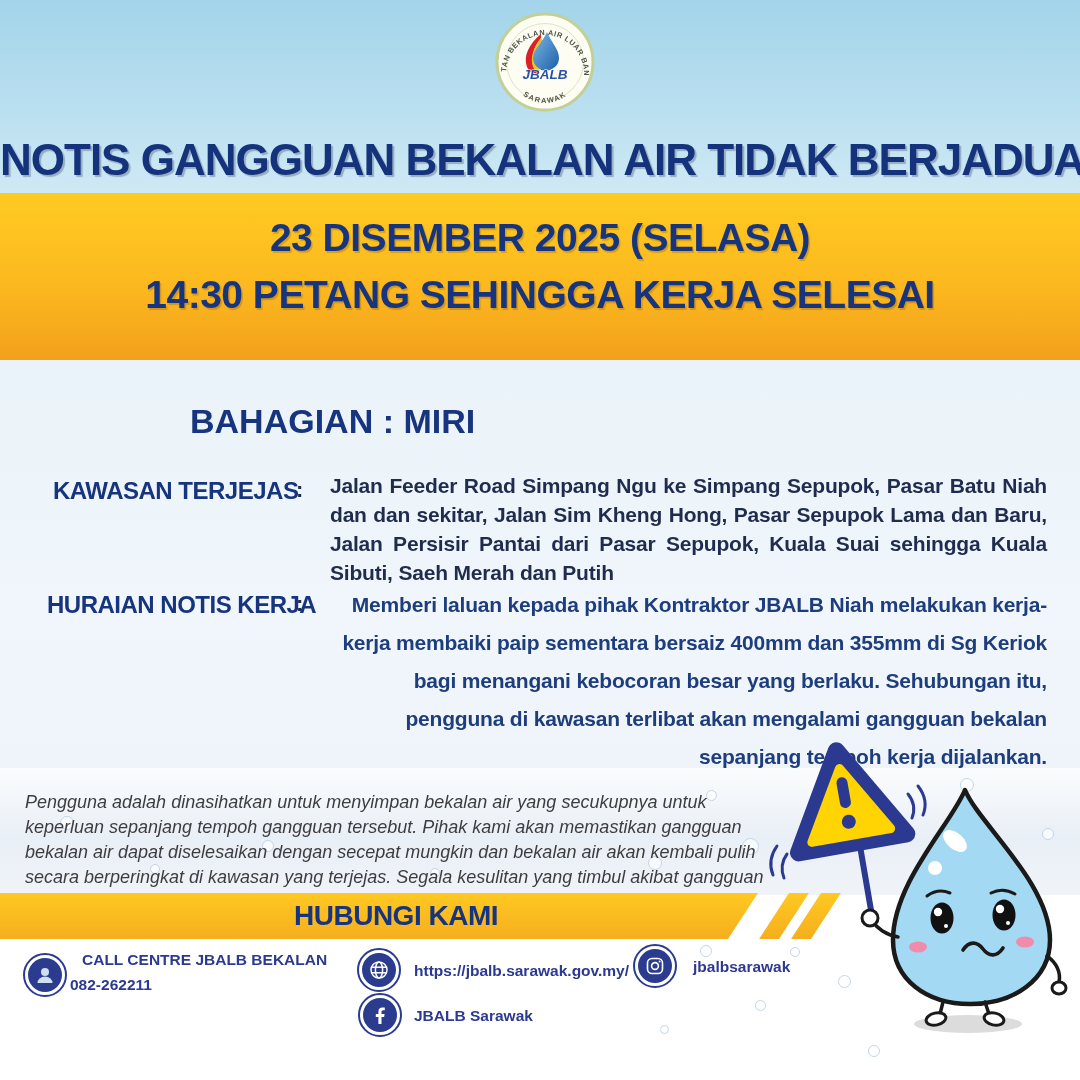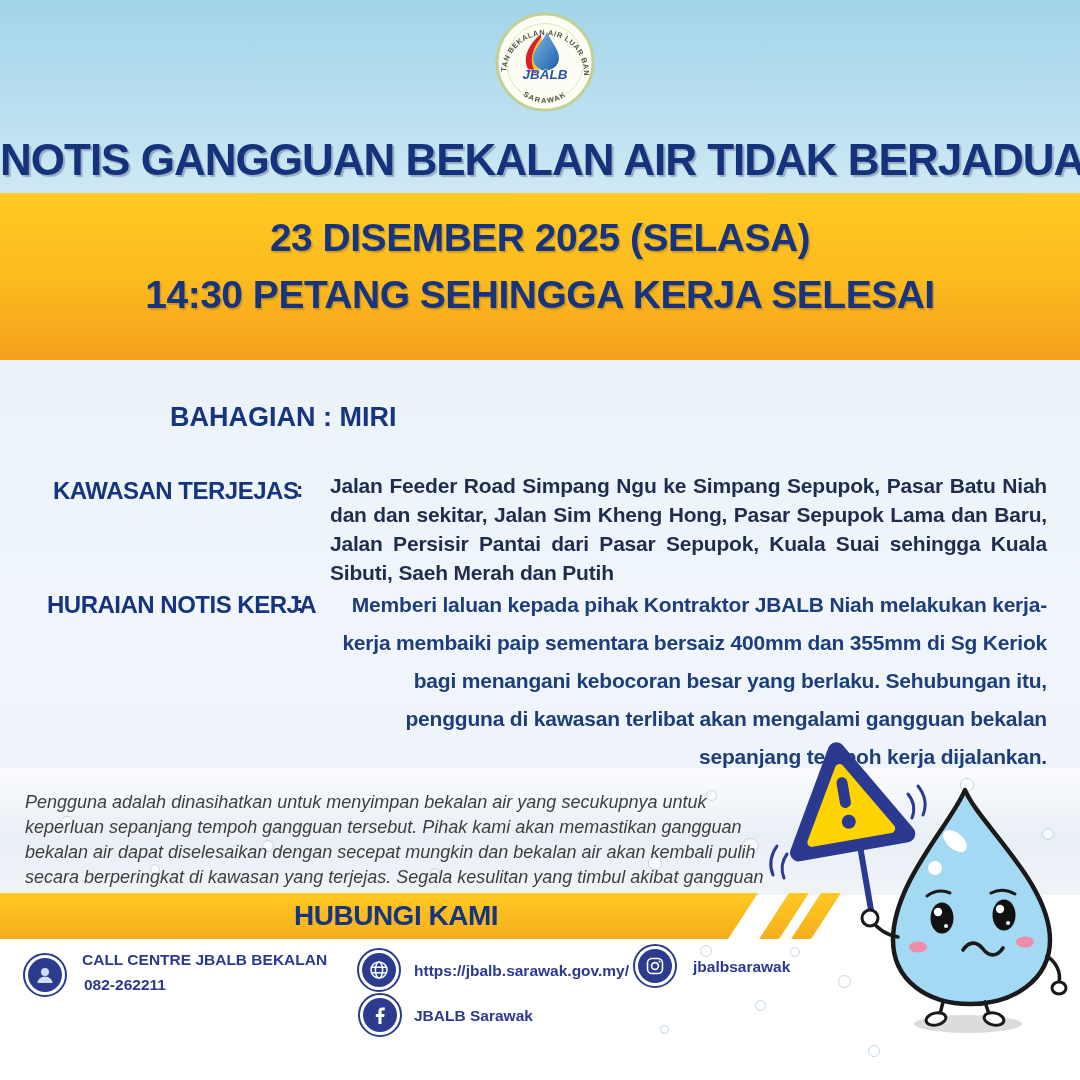--- a/index.html
+++ b/index.html
@@ -25,21 +25,21 @@
   .title{left:0;top:135px;width:1080px;text-align:center;
     font-size:44px;font-weight:bold;color:#15337c;letter-spacing:-1px;
     text-shadow:2px 2px 1px rgba(20,25,70,.28);white-space:nowrap;}
   
   .date-line{left:0;width:1080px;text-align:center;font-weight:bold;
     color:#17357e;font-size:39px;letter-spacing:-.5px;white-space:nowrap;
     text-shadow:1.5px 1.5px 1px rgba(90,60,0,.25);}
   .date-line.l1{top:216px;}
   .date-line.l2{top:273px;text-align:center;}
   
-  .region{font-size:27px;font-weight:bold;color:#17357e;white-space:nowrap;}
+  .region{font-size:34px;font-weight:bold;color:#17357e;white-space:nowrap;margin-left:20px;}
   
   .fld-label{font-size:24px;font-weight:bold;color:#17357e;letter-spacing:-.5px;white-space:nowrap;}
   .fld-colon{font-size:22px;font-weight:bold;color:#1f2c4d;}
   .kawasan-text{left:330px;top:471px;width:717px;font-size:21px;font-weight:bold;
     color:#1f2c4d;line-height:29px;text-align:justify;letter-spacing:-.2px;}
   .huraian-text{left:330px;top:586px;width:717px;font-size:21px;font-weight:bold;
     color:#1d3d7c;line-height:38px;text-align:right;letter-spacing:-.2px;}
   
   .advisory{left:25px;top:790px;width:758px;font-size:18px;font-style:italic;
     color:#3d3d40;line-height:25px;font-weight:500;}
@@ -143,21 +143,21 @@
 
   <div class="abs badge" style="left:23px;top:953px;">
     <div class="badge-inner">
       <svg width="20" height="20" viewBox="0 0 20 20">
         <circle cx="10" cy="7" r="4" fill="#cfe0f2"></circle>
         <path d="M2.5,18 a7.5,6.5 0 0 1 15,0 Z" fill="#cfe0f2"></path>
       </svg>
     </div>
   </div>
   <div class="abs c-label" style="left:82px;top:951px;">CALL CENTRE JBALB BEKALAN</div>
-  <div class="abs c-label" style="left:84px;top:976px;">082-262211</div>
+  <div class="abs c-label" style="left:70px;top:976px;">082-262211</div>
 
   <div class="abs badge" style="left:357px;top:948px;">
     <div class="badge-inner">
       <svg width="22" height="22" viewBox="0 0 22 22" fill="none" stroke="#ffffff" stroke-width="1.5">
         <circle cx="11" cy="11" r="8"></circle>
         <ellipse cx="11" cy="11" rx="3.6" ry="8"></ellipse>
         <line x1="3" y1="8.2" x2="19" y2="8.2"></line>
         <line x1="3" y1="13.8" x2="19" y2="13.8"></line>
       </svg>
     </div>

